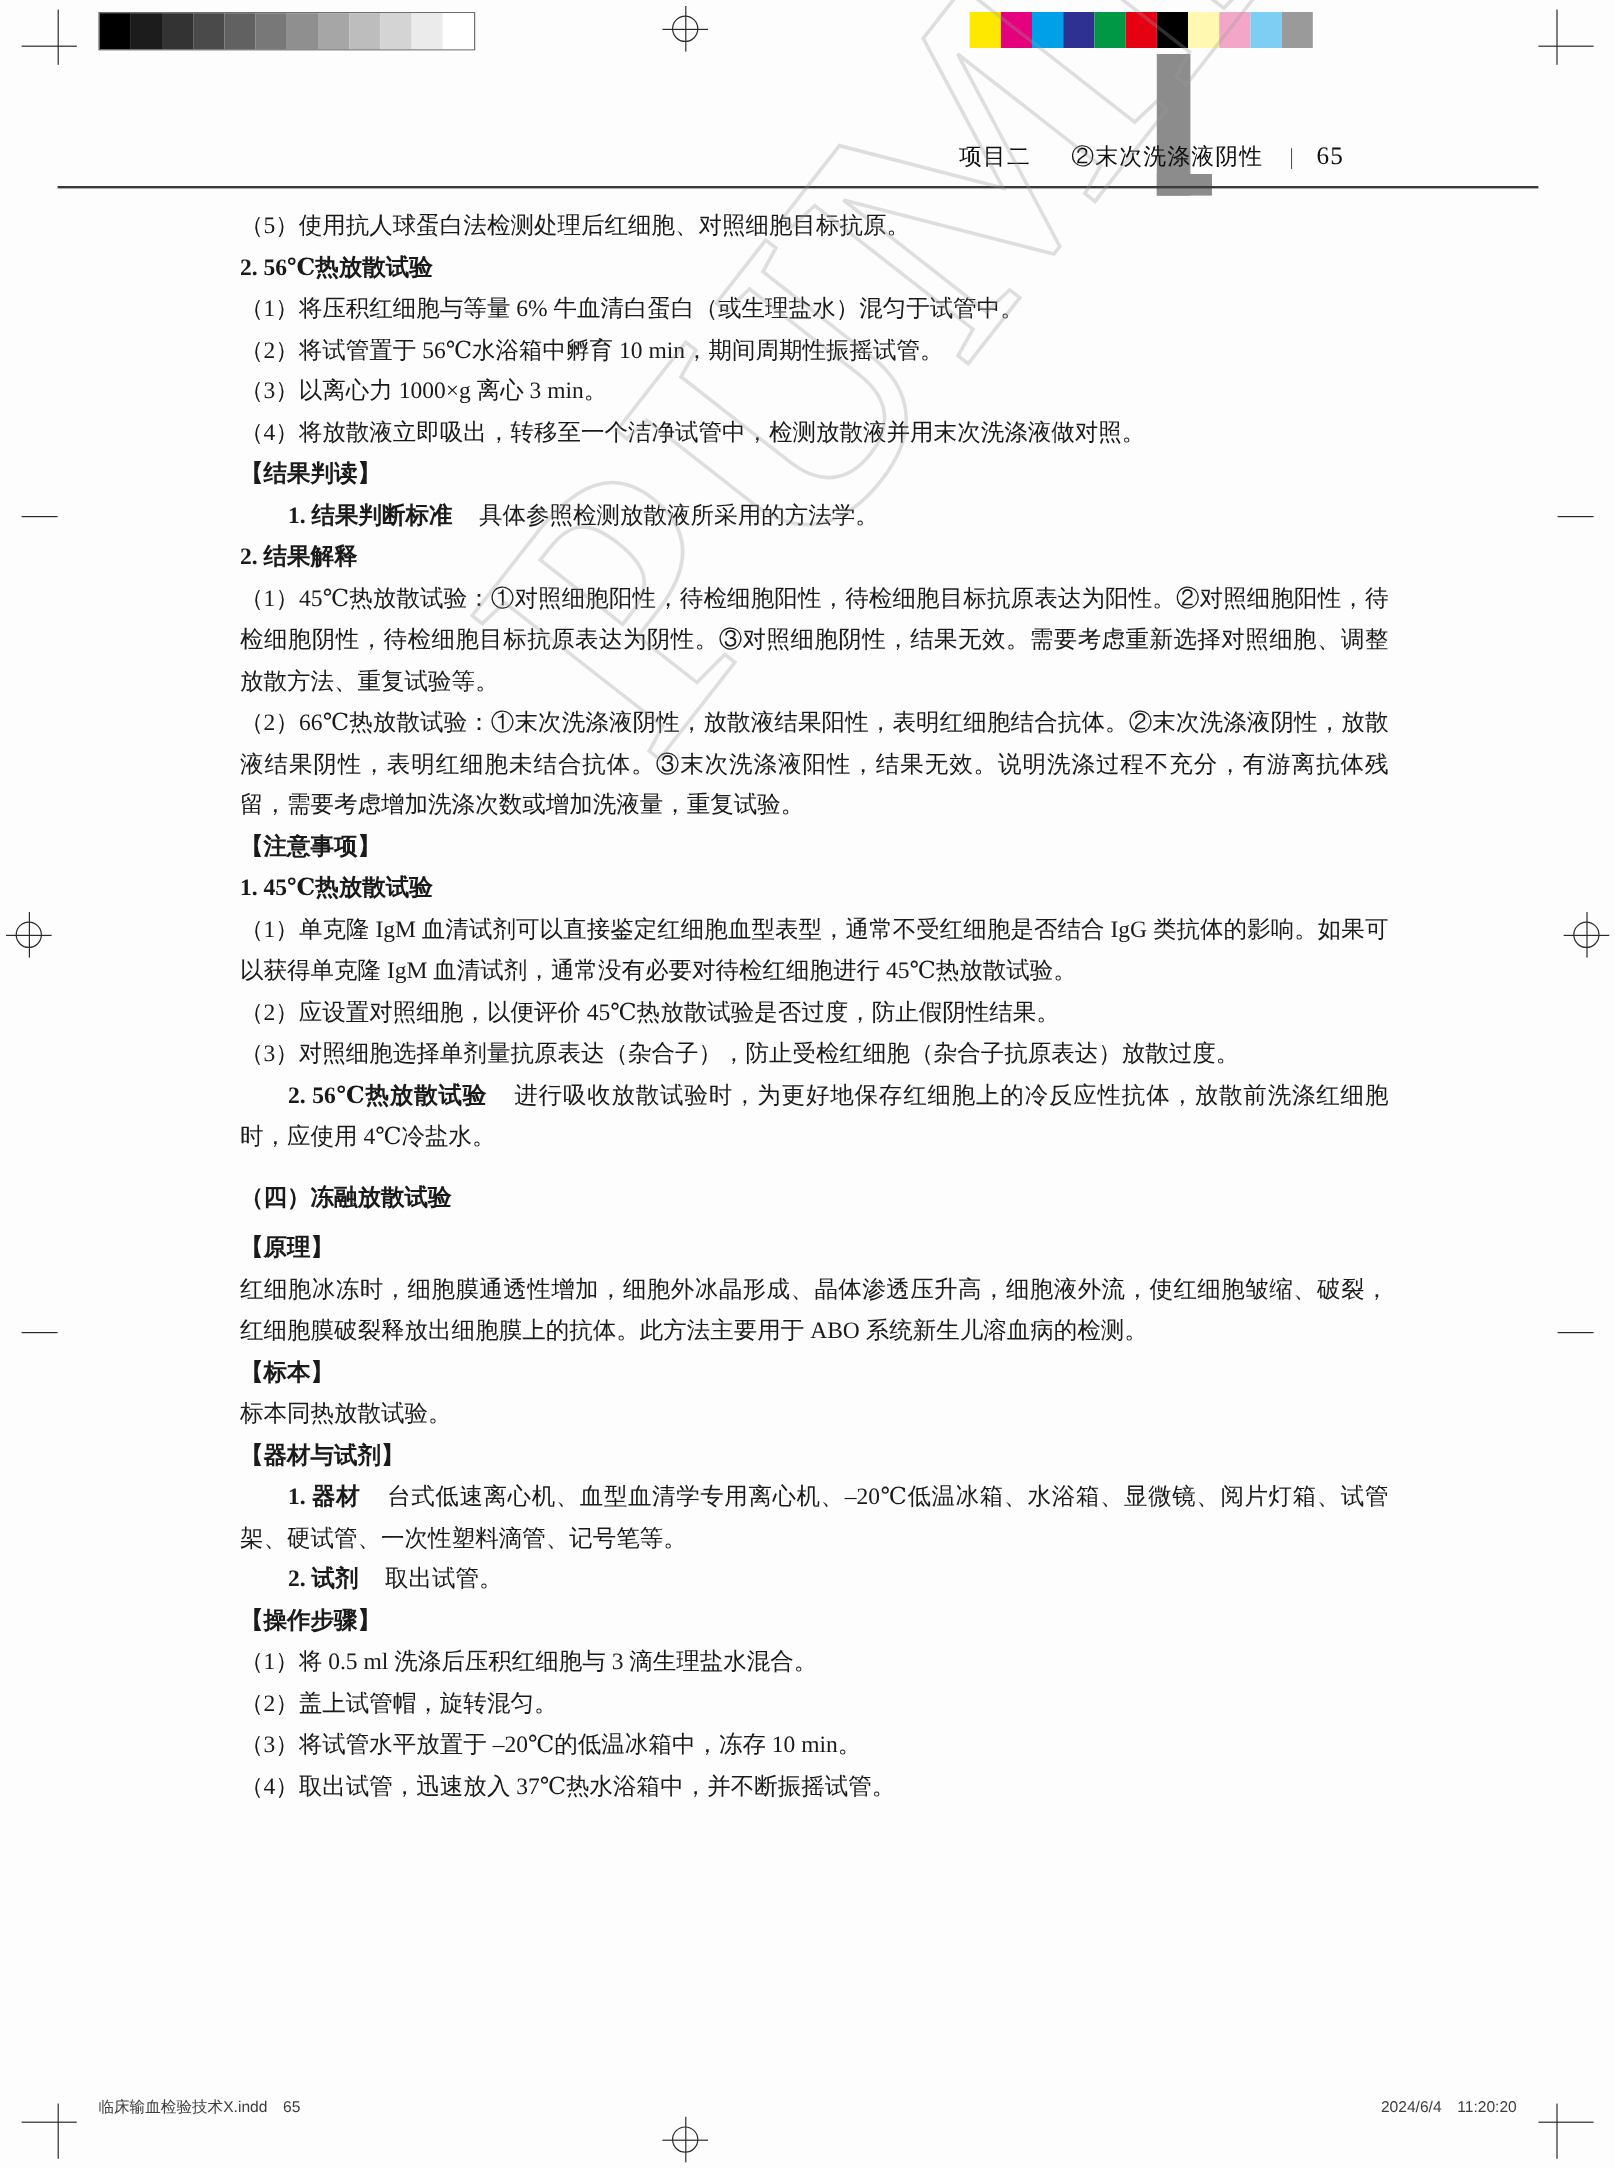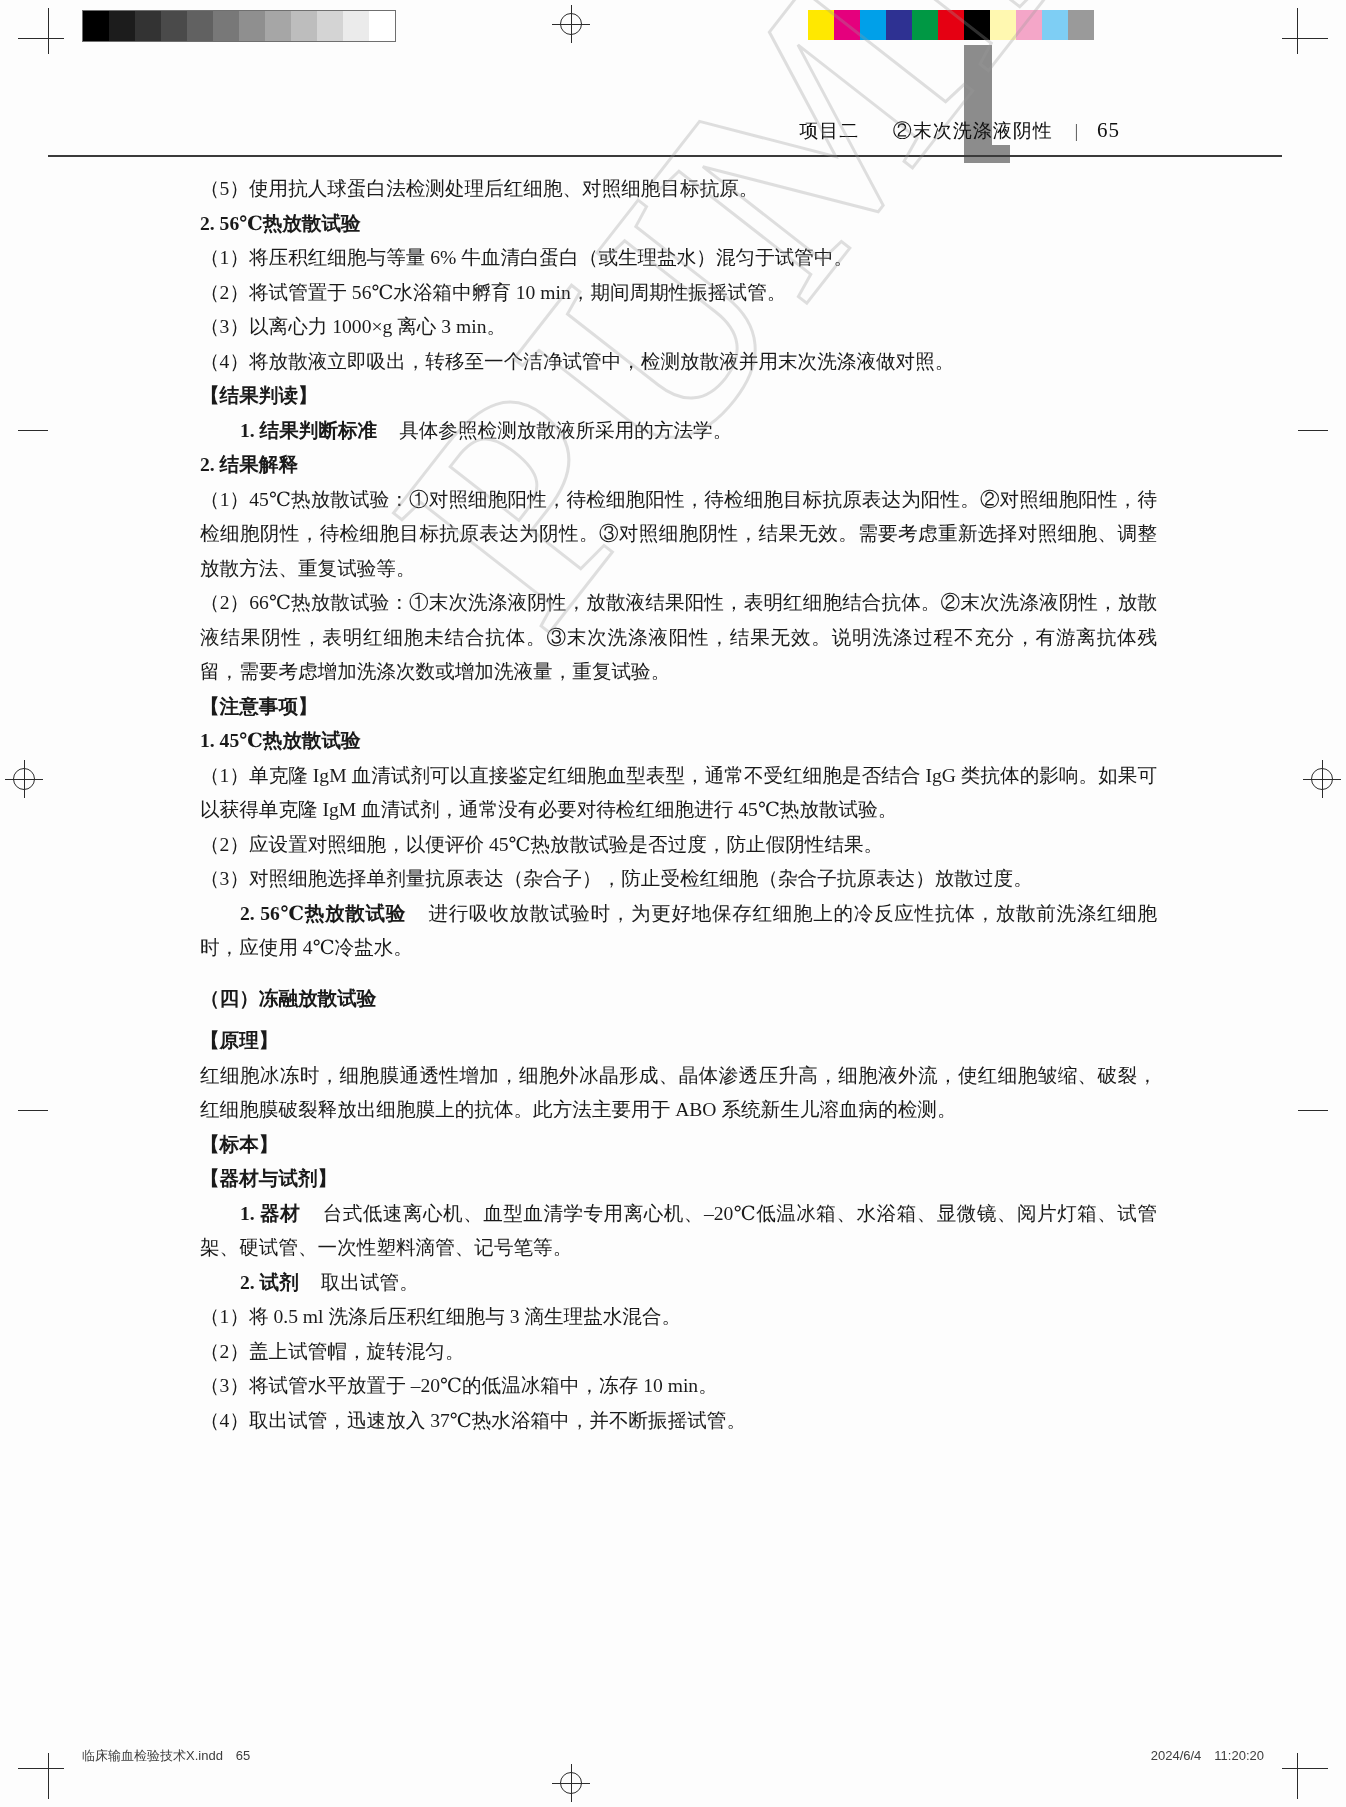--- a/index.html
+++ b/index.html
@@ -301,31 +301,33 @@
     </p>
 
     <div class="gap-md"></div>
     <p class="sec-head">（四）冻融放散试验</p>
     <div class="gap-sm"></div>
 
     <p class="brack">【原理】</p>
     <p class="indent">红细胞冰冻时，细胞膜通透性增加，细胞外冰晶形成、晶体渗透压升高，细胞液外流，使红细胞皱缩、破裂，红细胞膜破裂释放出细胞膜上的抗体。此方法主要用于 ABO 系统新生儿溶血病的检测。</p>
 
     <p class="brack">【标本】</p>
+    <p class="indent">标本同热放散试验。</p>
 
     <p class="brack">【器材与试剂】</p>
 
     <p class="indent">
       <span class="bold-inline">1. 器材</span><span class="spc"></span><span>台式低速离心机、血型血清学专用离心机、–20℃低温冰箱、水浴箱、显微镜、阅片灯箱、试管架、硬试管、一次性塑料滴管、记号笔等。</span>
     </p>
 
     <p class="indent">
       <span class="bold-inline">2. 试剂</span><span class="spc"></span><span>取出试管。</span>
     </p>
 
+    <p class="brack">【操作步骤】</p>
     <p class="indent">（1）将 0.5 ml 洗涤后压积红细胞与 3 滴生理盐水混合。</p>
     <p class="indent">（2）盖上试管帽，旋转混匀。</p>
     <p class="indent">（3）将试管水平放置于 –20℃的低温冰箱中，冻存 10 min。</p>
     <p class="indent">（4）取出试管，迅速放入 37℃热水浴箱中，并不断振摇试管。</p>
   </div>
 
   <div class="watermark">
     <span>PUMP</span>
   </div>
 

